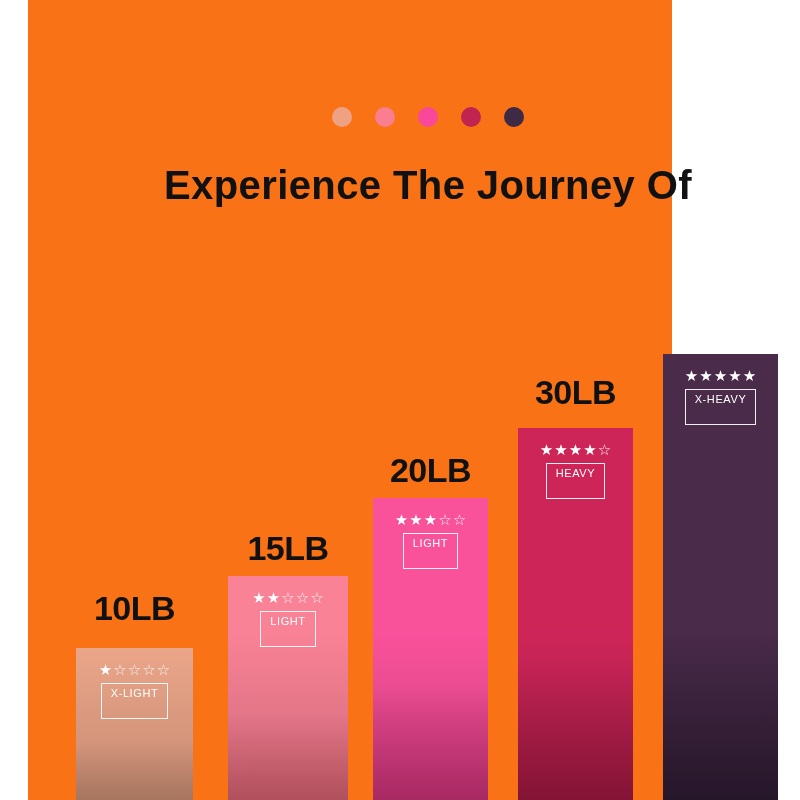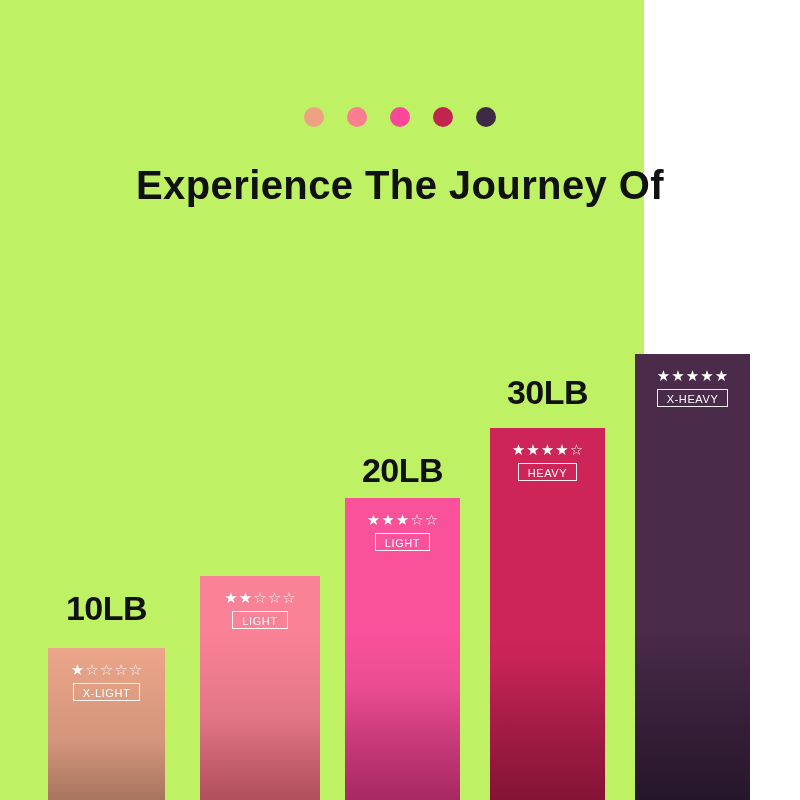--- a/index.html
+++ b/index.html
@@ -5,21 +5,22 @@
   * { margin:0; padding:0; box-sizing:border-box; }
   html, body {
     width:800px; height:800px;
     background:#ffffff;
     font-family:"Liberation Sans", sans-serif;
     overflow:hidden;
   }
   .stage {
     position:relative;
     width:644px; height:800px;
-    background:#bef264;
+    background:#f97316;
+    margin-left:28px;
   }
 
   
   .dot-row {
     position:absolute;
     top:107px; left:0; width:800px;
     display:flex;
     justify-content:center;
     align-items:center;
     gap:23px;
@@ -92,21 +93,21 @@
     margin-bottom:6px;
     text-shadow:0 0 1px rgba(0,0,0,0.12);
   }
   .star { display:inline-block; }
   .star.empty { opacity:0.92; }
   .badge {
     border:1.5px solid rgba(255,255,255,0.92);
     color:#ffffff;
     font-size:11px;
     letter-spacing:0.6px;
-    padding:3px 9px 1px 9px;
+    padding:3px 9px 19px 9px;
     line-height:1.1;
     white-space:nowrap;
   }
 </style>
 </head>
 <body>
 
 <div class="stage">
 
   <div class="dot-row">
@@ -131,20 +132,21 @@
               <span class="star empty">☆</span>
               <span class="star empty">☆</span>
               <span class="star empty">☆</span>
               <span class="star empty">☆</span>
             </div>
             <div class="badge">X-LIGHT</div>
           </div>
         </div>
       </div>
       <div class="bar-col" style="left: 200px; width: 120px; height: 286px;">
+        <div class="weight-label" style="bottom: 232px;">15LB</div>
         <div class="bar" style="height: 224px; background: linear-gradient(rgb(250, 130, 150) 0%, rgb(250, 130, 150) 62%, rgb(212, 96, 111) 100%);">
           <div class="badge-block">
             <div class="stars">
               <span class="star">★</span>
               <span class="star">★</span>
               <span class="star empty">☆</span>
               <span class="star empty">☆</span>
               <span class="star empty">☆</span>
             </div>
             <div class="badge">LIGHT</div>

